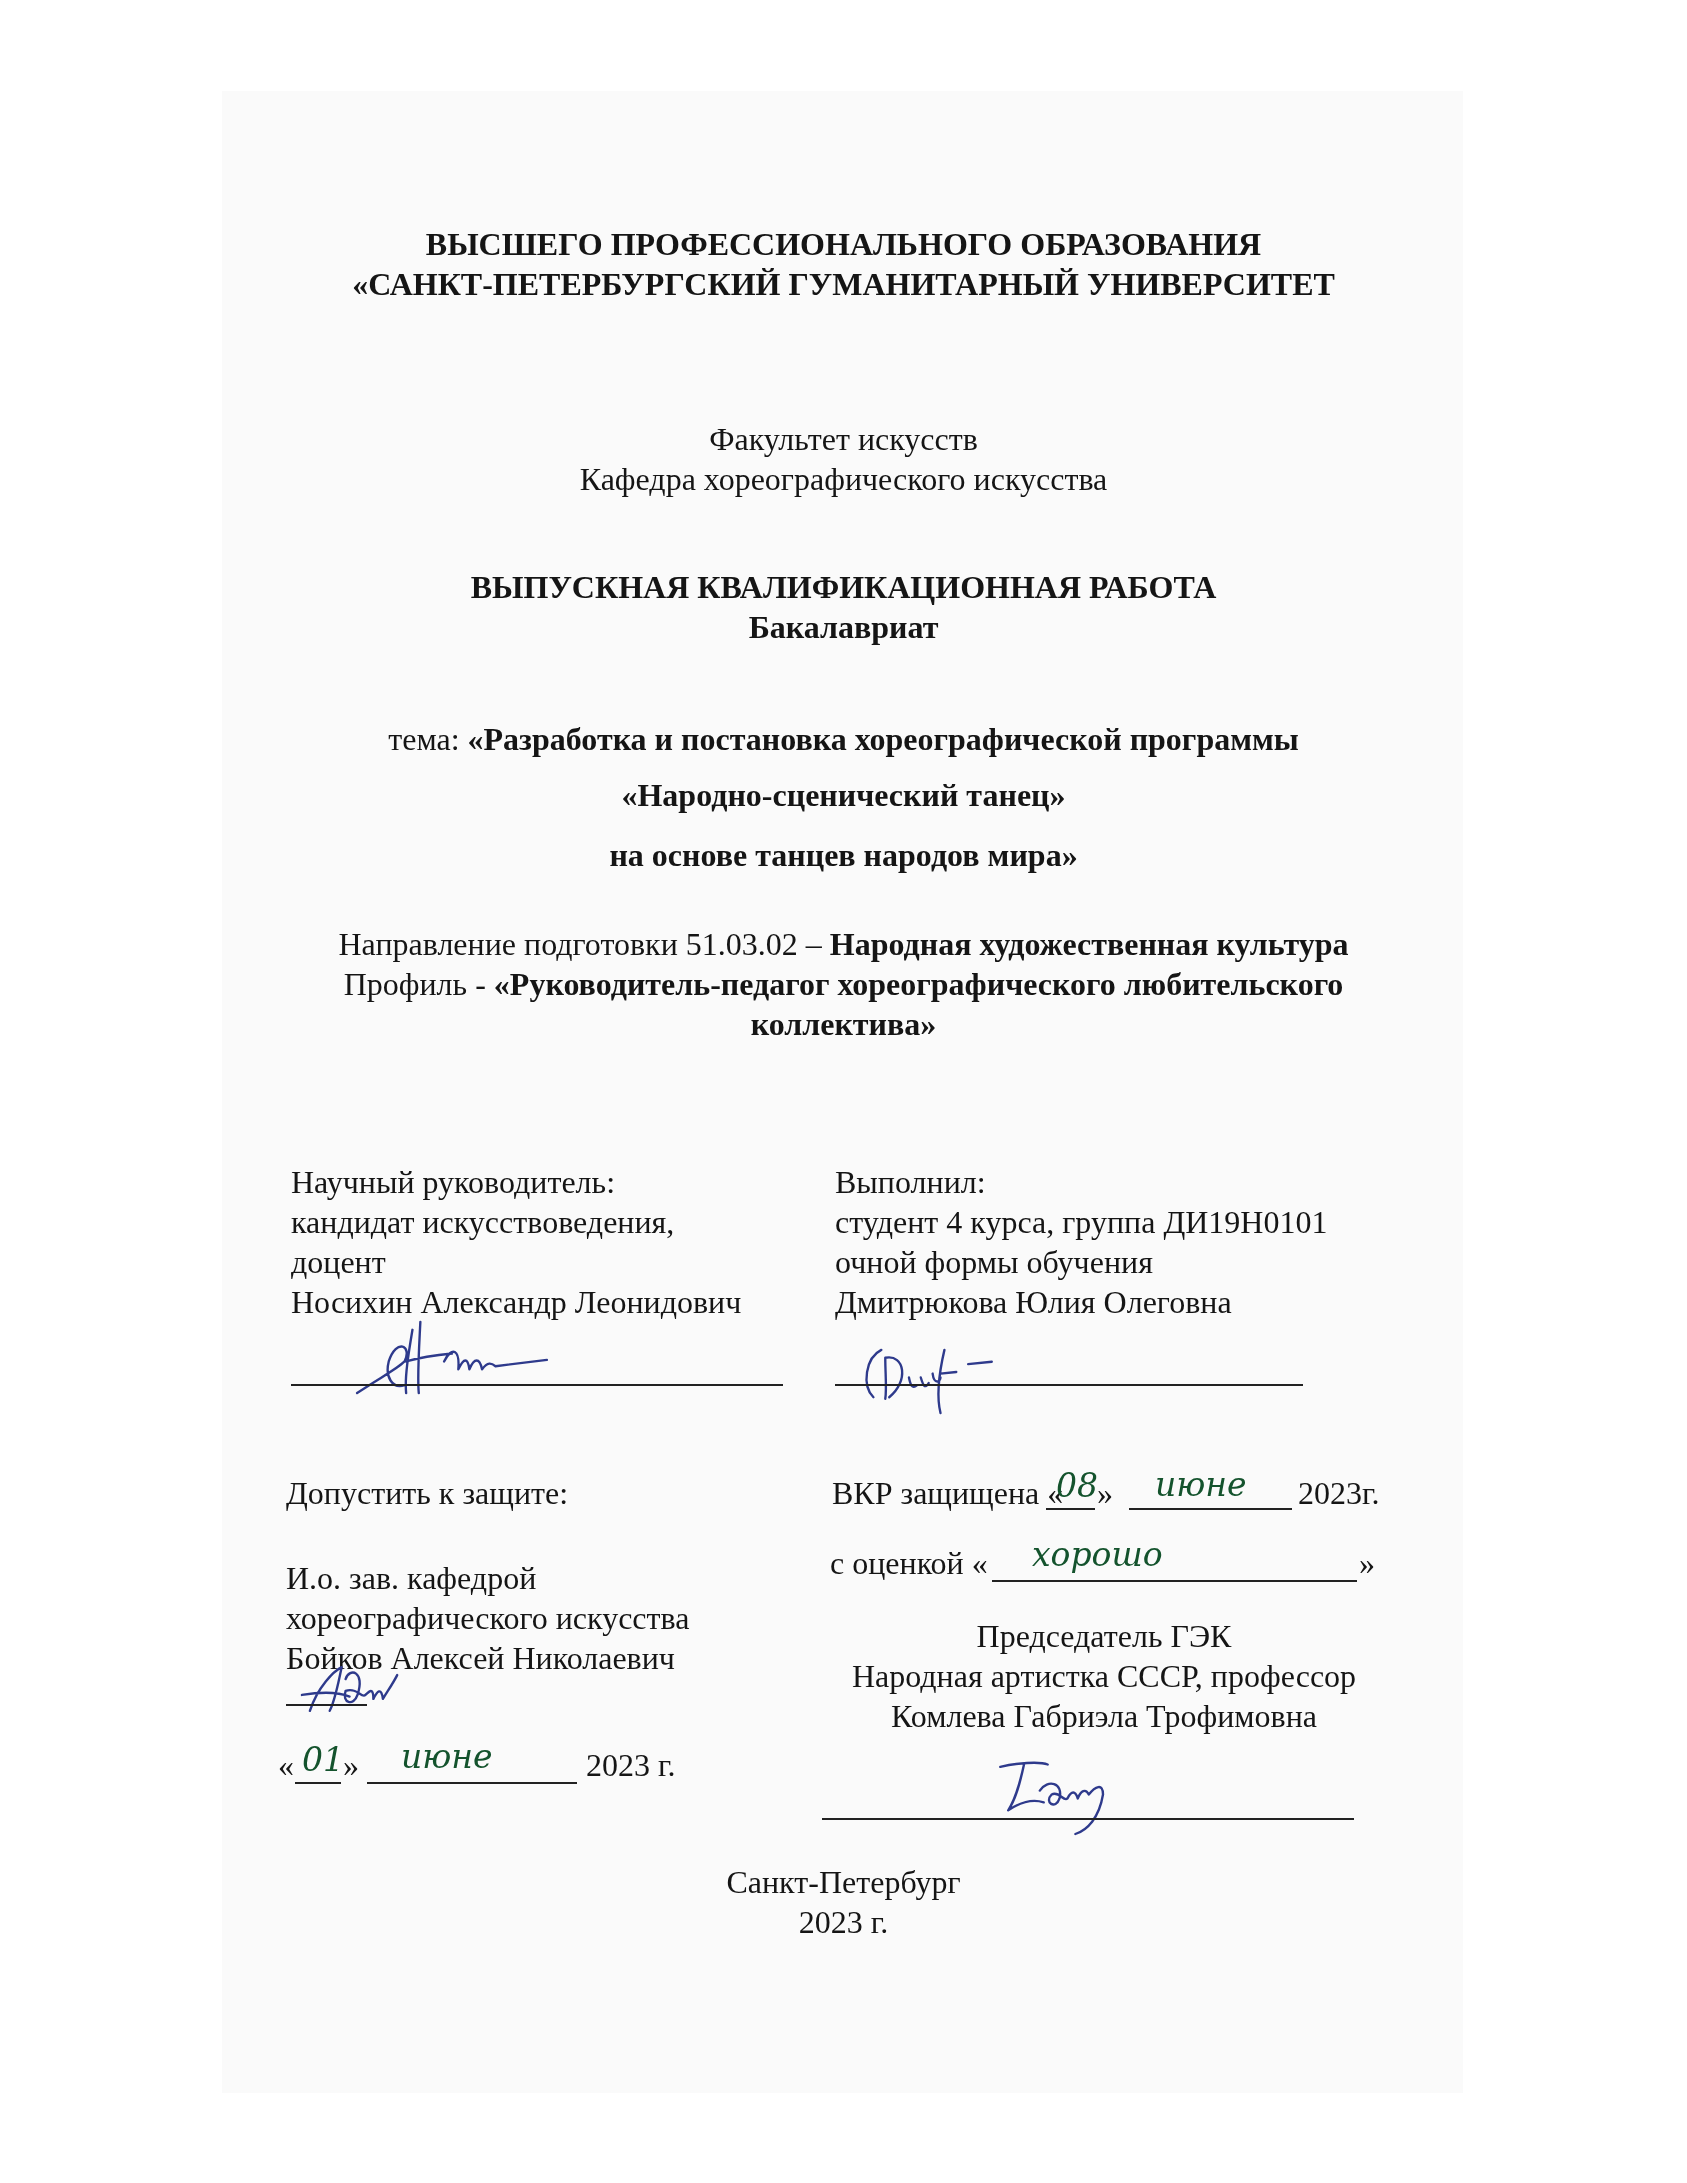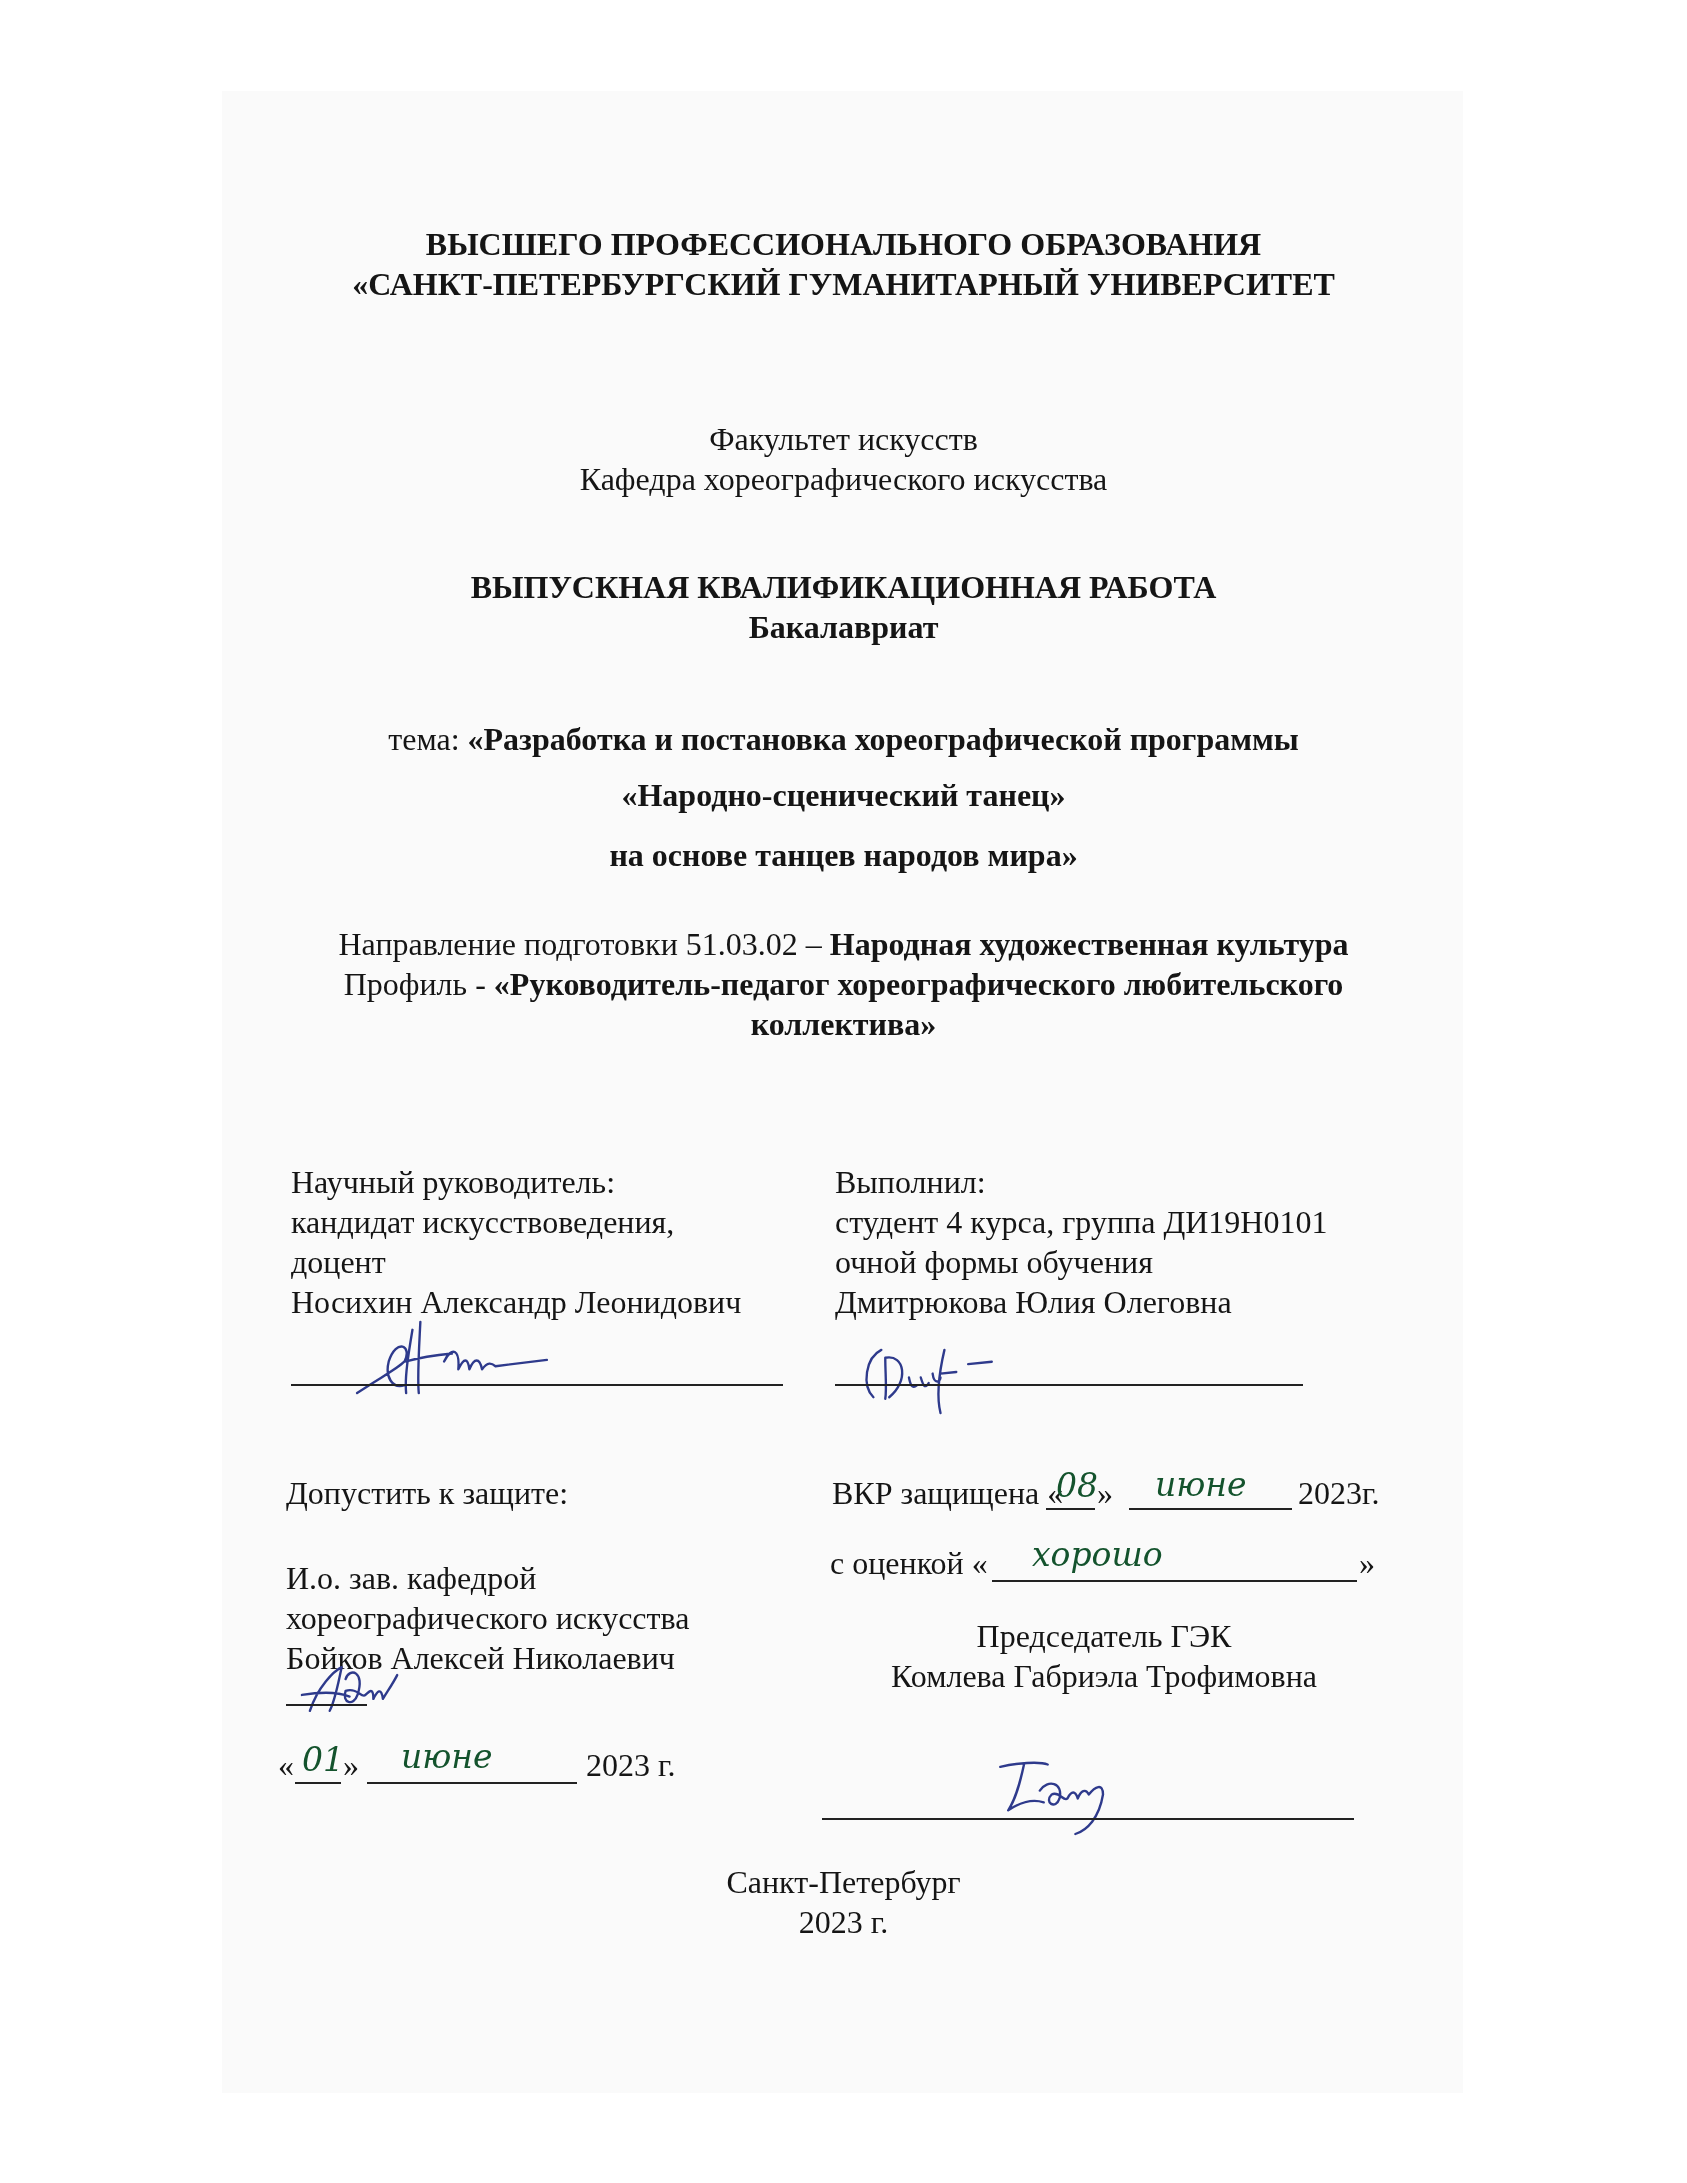--- a/index.html
+++ b/index.html
@@ -103,20 +103,21 @@
 <div class="sig-line" style="left:1129px; top:1508px; width:163px;"></div>
 <span class="blk reg" style="left:1298px; top:1473px;">2023г.</span>
 
 <span class="blk reg" style="left:830px; top:1543px;">с оценкой «</span>
 <span class="hand" style="left:1032px; top:1535px;">хорошо</span>
 <div class="sig-line" style="left:992px; top:1580px; width:365px;"></div>
 <span class="blk reg" style="left:1359px; top:1543px;">»</span>
 
 <div class="blk reg" style="left:826px; top:1616px; width:556px; text-align:center;">
   <div>Председатель ГЭК</div>
+  <div>Народная артистка СССР, профессор</div>
   <div>Комлева Габриэла Трофимовна</div>
 </div>
 <svg class="sig" style="left:984px; top:1755px;" width="159" height="79" viewBox="0 0 200 100">
   <path d="M20,15 C40,10 70,8 80,12 M50,12 C45,35 40,55 30,70 C45,60 60,55 75,60 M70,45 C80,30 100,35 95,55 C90,70 75,60 85,50 C95,45 100,60 105,55 C110,45 115,45 118,55 C122,45 128,42 132,50 C140,40 150,35 150,50 C145,80 130,95 115,100"></path>
 </svg>
 <div class="sig-line" style="left:822px; top:1818px; width:532px;"></div>
 
 <div class="blk center reg" style="top:1862px;">
   <div>Санкт-Петербург</div>
   <div>2023 г.</div>

